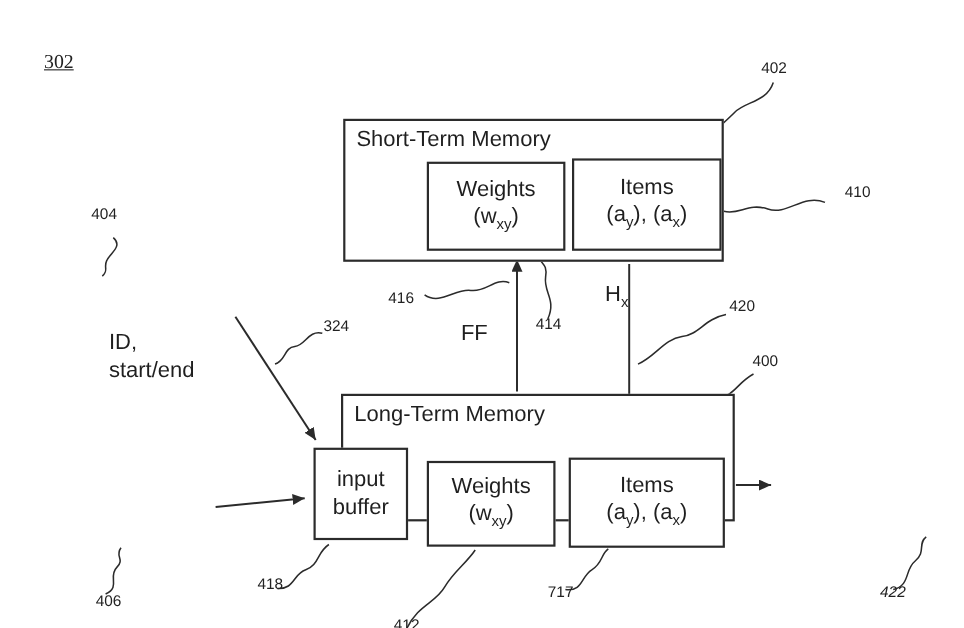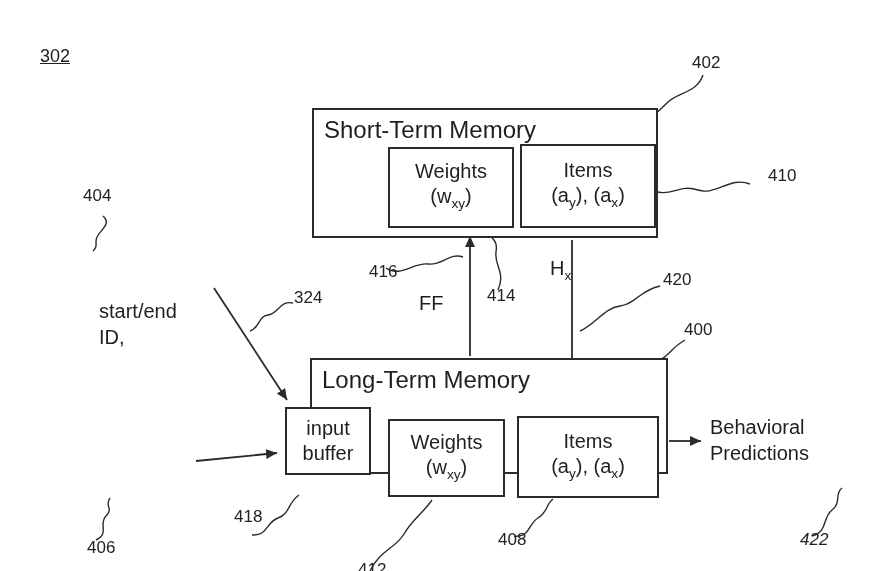--- a/index.html
+++ b/index.html
@@ -3,24 +3,24 @@
 <meta charset="utf-8">
 <style>
   html,body { margin:0; padding:0; background:#ffffff; }
   .canvas {
     position:relative; width:876px; height:571px; background:#ffffff;
     font-family:"Liberation Sans", sans-serif; color:#1f1f1f; overflow:hidden;
   }
   svg.lines { position:absolute; left:0; top:0; width:876px; height:571px; }
   .box { position:absolute; border:2px solid #2b2b2b; background:#ffffff; box-sizing:border-box; }
   .box.center { display:flex; flex-direction:column; justify-content:center; text-align:center; }
-  .box-title { position:absolute; left:10px; top:6px; font-size:24px; white-space:nowrap; }
+  .box-title { position:absolute; left:10px; top:6px; font-size:20px; white-space:nowrap; }
   .cell-line { font-size:20px; line-height:25px; }
-  .ref { position:absolute; font-size:17px; color:#222; white-space:nowrap; }
-  .ref.underline { text-decoration:underline; font-size:18px; }
+  .ref { position:absolute; font-size:14px; color:#222; white-space:nowrap; }
+  .ref.underline { text-decoration:underline; font-size:18px;font-family:Liberation Serif, serif; }
   .lbl { position:absolute; font-size:20px; white-space:nowrap; }
   .lbl.bold { font-weight:bold; }
   .two-line { line-height:26px; }
   sub { font-size:68%; }
 </style>
 </head>
 <body>
 
 <div class="canvas">
 
@@ -72,58 +72,54 @@
 
   <div class="box center" style="left:520px; top:144px; width:136px; height:84px;">
     <div class="cell-line">Items</div>
     <div class="cell-line"><span>(a</span><sub>y</sub><span>), (a</span><sub>x</sub><span>)</span></div>
   </div>
 
   <div class="box" style="left:310px; top:358px; width:358px; height:116px;">
     <div class="box-title">Long-Term Memory</div>
   </div>
 
-  <div class="box center" style="left:285px; top:407px; width:86px; height:68px;">
+  <div class="box center" style="left:285px; top:407px; width:86px; height:84px;">
     <div class="cell-line">input</div>
     <div class="cell-line">buffer</div>
   </div>
 
   <div class="box center" style="left:388px; top:419px; width:117px; height:78px;">
     <div class="cell-line">Weights</div>
     <div class="cell-line"><span>(w</span><sub>xy</sub><span>)</span></div>
   </div>
 
   <div class="box center" style="left:517px; top:416px; width:142px; height:82px;">
     <div class="cell-line">Items</div>
     <div class="cell-line"><span>(a</span><sub>y</sub><span>), (a</span><sub>x</sub><span>)</span></div>
   </div>
 
 
   <div class="lbl two-line" style="left:99px; top:298px;">
+    <div>ID,</div>
     <div>start/end</div>
-    <div>ID,</div>
   </div>
 
 
   <div class="lbl" style="left:419px; top:292px;">FF</div>
 
   <div class="lbl" style="left:550px; top:257px;"><span>H</span><sub>x</sub></div>
 
-  <div class="lbl two-line" style="left:710px; top:414px;">
-    <div>Behavioral</div>
-    <div>Predictions</div>
-  </div>
 
   <div class="ref" style="left:692px; top:53px;">402</div>
   <div class="ref" style="left:752px; top:166px;margin-left:16px;">410</div>
   <div class="ref" style="left:83px;  top:186px;">404</div>
   <div class="ref" style="left:294px; top:288px;">324</div>
-  <div class="ref" style="left:369px; top:262px;">416</div>
+  <div class="ref" style="left:353px; top:262px;">416</div>
   <div class="ref" style="left:487px; top:286px;">414</div>
   <div class="ref" style="left:663px; top:270px;">420</div>
   <div class="ref" style="left:684px; top:320px;">400</div>
   <div class="ref" style="left:87px;  top:538px;">406</div>
-  <div class="ref" style="left:234px; top:507px;">418</div>
+  <div class="ref" style="left:234px; top:522px;">418</div>
   <div class="ref" style="left:358px; top:560px;">412</div>
-  <div class="ref" style="left:498px; top:530px;">408</div>
+  <div class="ref" style="left:498px; top:530px;">717</div>
   <div class="ref" style="left:800px; top:530px;font-style:italic;">422</div>
 
 </div>
 
 </body></html>

